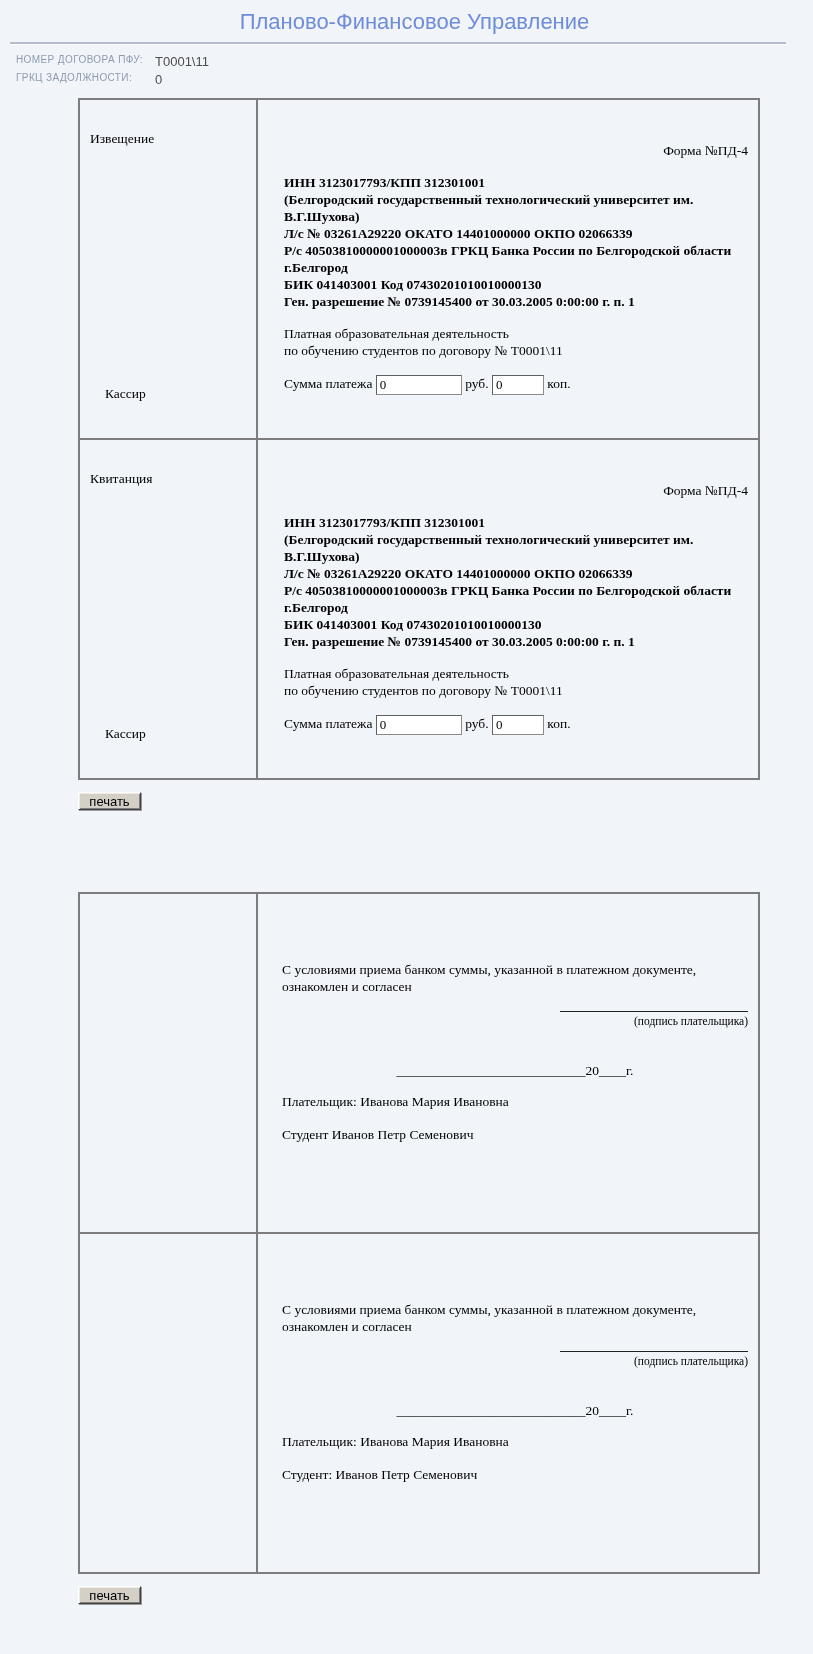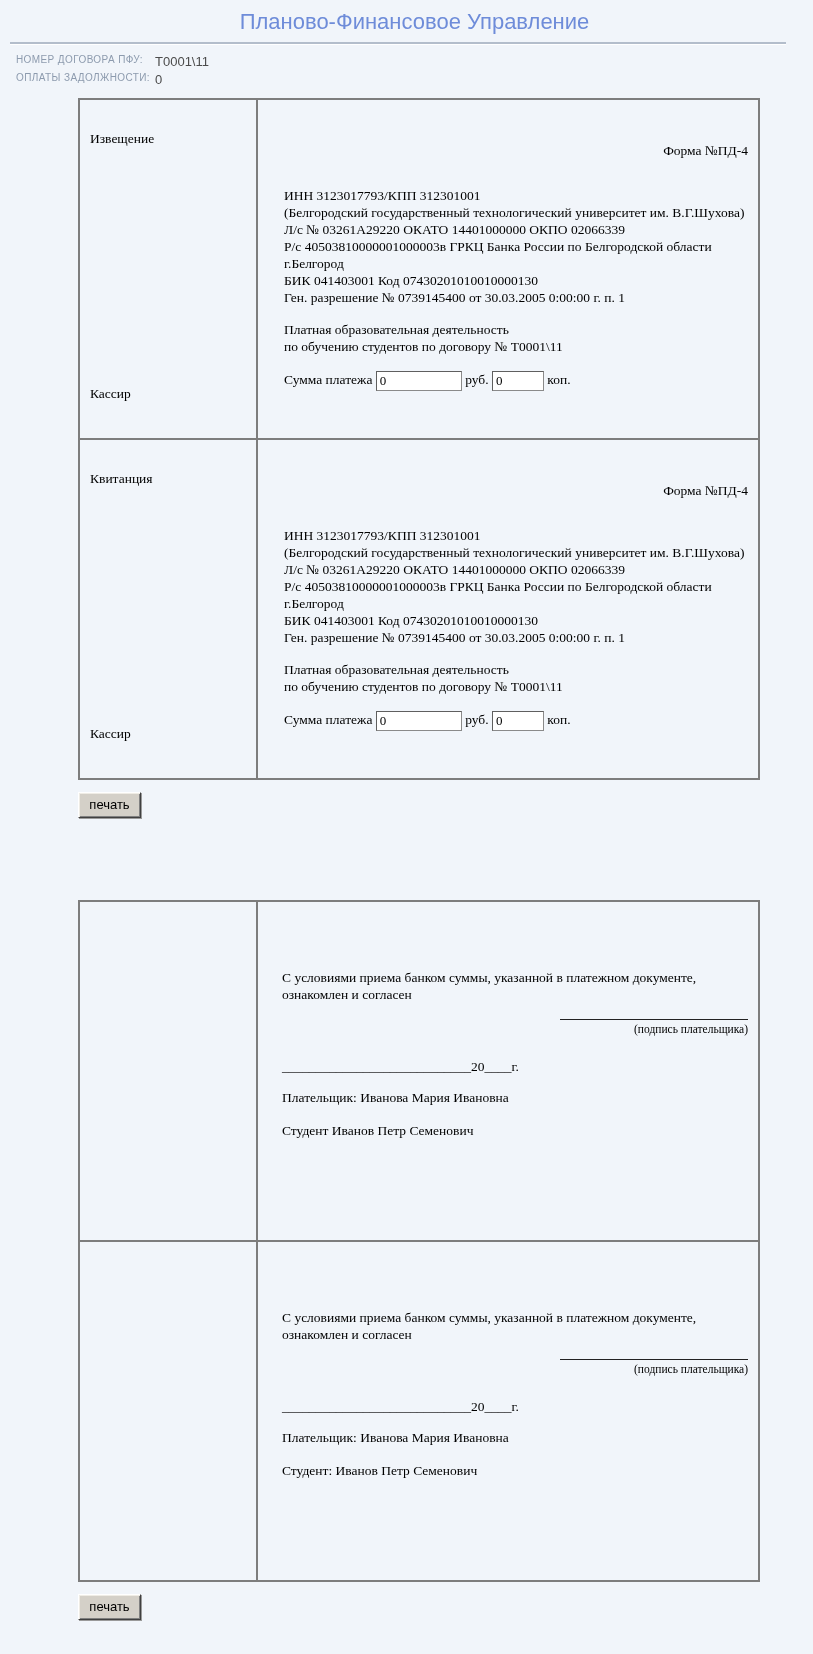--- a/index.html
+++ b/index.html
@@ -62,24 +62,24 @@
     color: #000;
   }
   table.doc td {
     border: 2px solid #7d7d7d;
     vertical-align: top;
     height: 338px;
     padding: 0;
   }
   td.lcell { width: 176px; }
   .lbl-top { margin: 30px 0 0 10px; line-height: 17px; font-family: Liberation Serif, serif; }
-  .lbl-bottom { margin: 238px 0 0 10px; line-height: 17px; }
+  .lbl-bottom { margin: 238px 0 0 25px; line-height: 17px; }
   td.rcell > .inner { padding: 42px 10px 0 26px; }
   .forma { text-align: right; line-height: 17px; }
-  .req { margin-top: 28px; font-weight: normal; line-height: 17px; }
+  .req { margin-top: 15px; font-weight: bold; line-height: 17px; }
   .svc { margin-top: 15px; font-weight: normal; line-height: 17px; }
   .sumrow { margin-top: 15px; line-height: 20px; }
   .sumrow input {
     width: 78px;
     height: 16px;
     margin: 0;
     padding: 1px 3px;
     background: #ffffff;
     border: 1px solid #8a8a8a;
     border-top-color: #5f5f5f;
@@ -97,29 +97,29 @@
     width: 188px;
     height: 0;
     border-top: 1px solid #222222;
   }
   .sign-caption {
     margin-top: 2px;
     text-align: right;
     font-size: 11.5px;
     line-height: 14px;
   }
-  .dateline { margin-top: 22px; line-height: 17px; }
+  .dateline { margin-top: 34px; line-height: 17px; text-align: center; }
   .payer { margin-top: 14px; line-height: 17px; }
   .student { margin-top: 16px; line-height: 17px; }
   
   button.print {
     display: block;
     margin: 12px 0 0 78px;
     min-width: 63px;
-    height: 26px;
+    height: 18px;
     background: #d4d0c8;
     border: 1px solid;
     border-color: #ffffff #404040 #404040 #ffffff;
     box-shadow: 1px 1px 0 #9a9a9a, inset 1px 1px 0 #efece5, inset -1px -1px 0 #808080;
     font-family: "Liberation Sans", sans-serif;
     font-size: 13px;
     color: #000;
     padding: 1px 10px 3px 10px;
     cursor: pointer;
   }
@@ -132,21 +132,21 @@
 
   <div class="title">Планово-Финансовое Управление</div>
   <div class="rule"></div>
 
   <div class="info">
     <div class="info-row">
       <span class="info-label">НОМЕР ДОГОВОРА ПФУ:</span>
       <span class="info-value">T0001\11</span>
     </div>
     <div class="info-row">
-      <span class="info-label">ОПЛАТЫ ЗАДОЛЖНОСТИ:</span>
+      <span class="info-label">ГРКЦ ЗАДОЛЖНОСТИ:</span>
       <span class="info-value">0</span>
     </div>
   </div>
 
   <table class="doc">
     <tbody>
         <tr>
       <td class="lcell">
         <div class="lbl-top">Извещение</div>
         <div class="lbl-bottom">Кассир</div>

